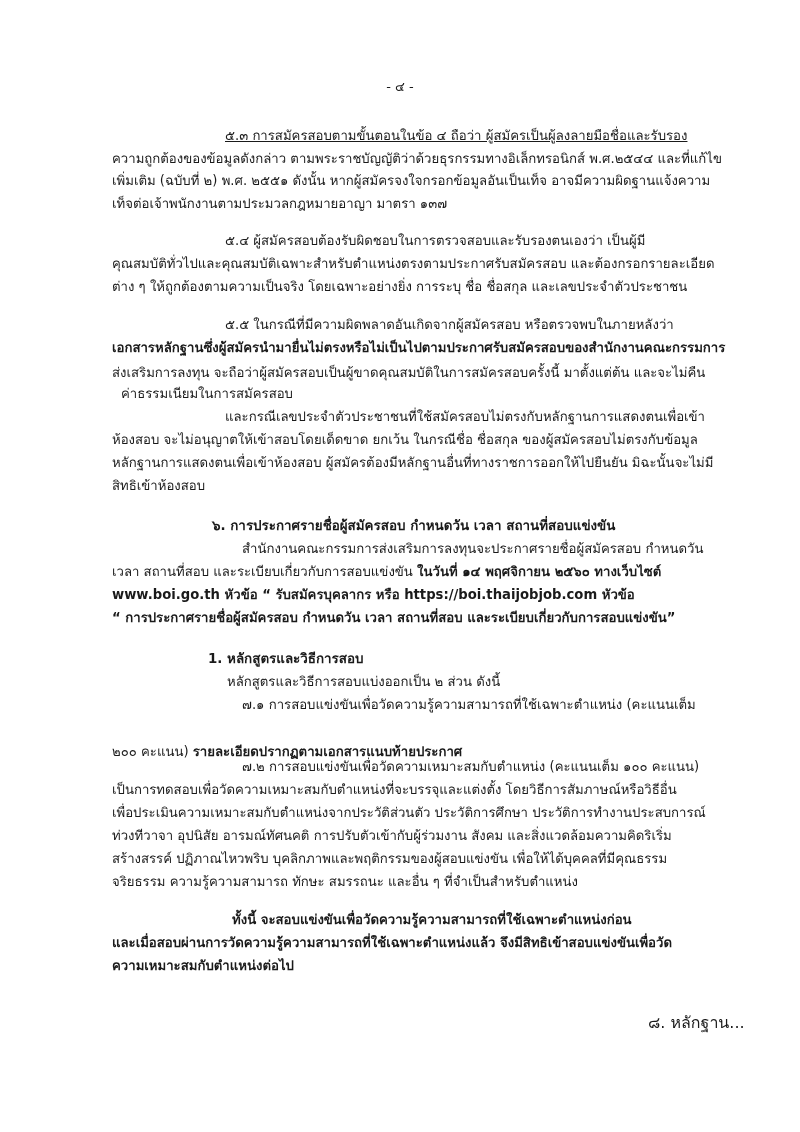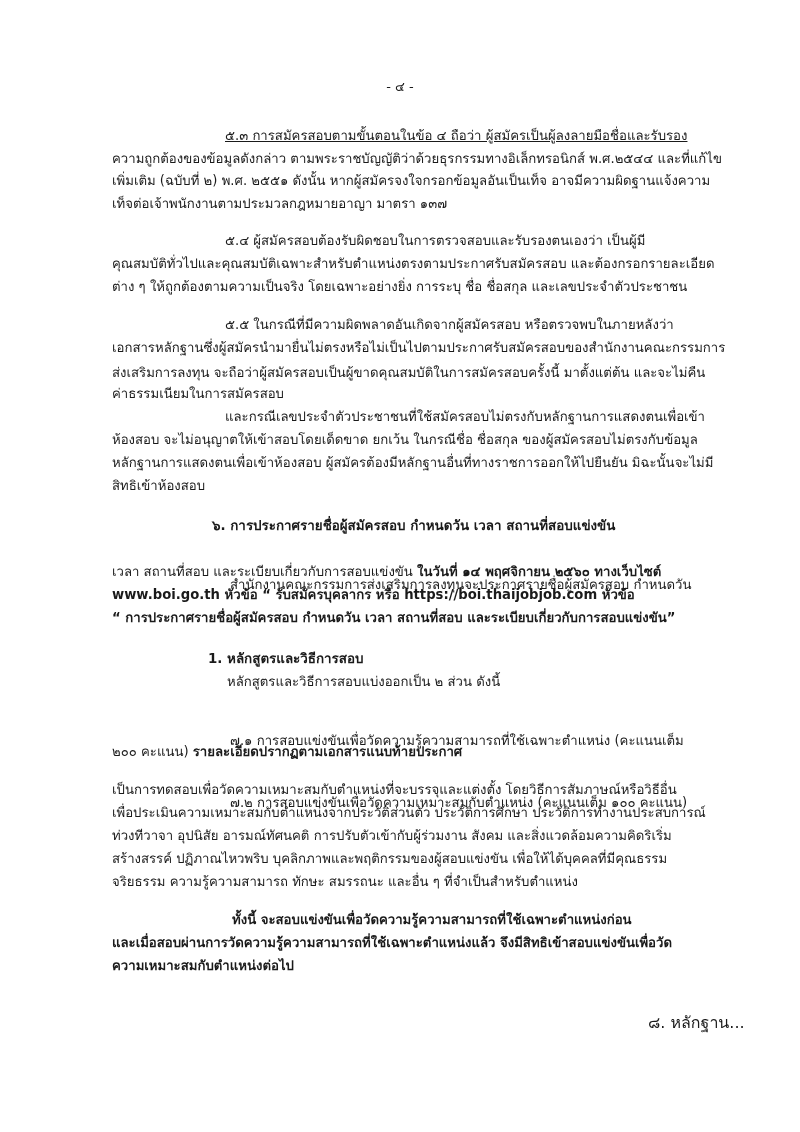--- a/index.html
+++ b/index.html
@@ -1,21 +1,21 @@
 <!DOCTYPE html>
 <html><head>
 <meta charset="utf-8">
 <style>
   html, body { margin: 0; padding: 0; background: #ffffff; }
   body { width: 800px; height: 1132px; position: relative; overflow: hidden;
          font-family: "DejaVu Sans", "Liberation Sans", sans-serif; color: #1a1a1a; }
   .page { position: absolute; left: 0; top: 0; width: 800px; height: 1132px; background: #fff; }
   .line { position: absolute; left: 112px; white-space: nowrap; font-size: 13.2px; line-height: 18px; }
   .ind { left: 225px; }
-  .ind2 { left: 230px; margin-top: 36px; }
+  .ind2 { left: 242px; }
   .ind4 { left: 227px; }
   .bold { font-weight: bold; }
   .pageno { position: absolute; top: 76px; left: 0; width: 800px; text-align: center; font-size: 13px; }
   .footer-next { position: absolute; top: 1010px; left: 648px; font-size: 16px; }
   .heading { font-weight: bold; font-size: 13.4px; }
 </style>
 </head>
 <body>
 
 <div class="page">
@@ -30,23 +30,23 @@
   </div>
 
   <div>
     <div class="line ind" style="top:232px;">๕.๔ ผู้สมัครสอบต้องรับผิดชอบในการตรวจสอบและรับรองตนเองว่า เป็นผู้มี</div>
     <div class="line" style="top:255px;">คุณสมบัติทั่วไปและคุณสมบัติเฉพาะสำหรับตำแหน่งตรงตามประกาศรับสมัครสอบ และต้องกรอกรายละเอียด</div>
     <div class="line" style="top:278px;">ต่าง ๆ ให้ถูกต้องตามความเป็นจริง โดยเฉพาะอย่างยิ่ง การระบุ ชื่อ  ชื่อสกุล และเลขประจำตัวประชาชน</div>
   </div>
 
   <div>
     <div class="line ind" style="top:316px;">๕.๕ ในกรณีที่มีความผิดพลาดอันเกิดจากผู้สมัครสอบ หรือตรวจพบในภายหลังว่า</div>
-    <div class="line" style="top:339px;">เอกสารหลักฐานซึ่งผู้สมัครนำมายื่นไม่ตรงหรือไม่เป็นไปตามประกาศรับสมัครสอบของสำนักงานคณะกรรมการ</div>
+    <div class="line" style="top:339px;font-weight:bold;">เอกสารหลักฐานซึ่งผู้สมัครนำมายื่นไม่ตรงหรือไม่เป็นไปตามประกาศรับสมัครสอบของสำนักงานคณะกรรมการ</div>
     <div class="line" style="top:364px;">ส่งเสริมการลงทุน จะถือว่าผู้สมัครสอบเป็นผู้ขาดคุณสมบัติในการสมัครสอบครั้งนี้ มาตั้งแต่ต้น และจะไม่คืน</div>
-    <div class="line" style="top:385px;">ค่าธรรมเนียมในการสมัครสอบ</div>
+    <div class="line" style="top:385px;margin-left:9px;">ค่าธรรมเนียมในการสมัครสอบ</div>
 
     <div class="line ind" style="top:408px;">และกรณีเลขประจำตัวประชาชนที่ใช้สมัครสอบไม่ตรงกับหลักฐานการแสดงตนเพื่อเข้า</div>
     <div class="line" style="top:431px;">ห้องสอบ จะไม่อนุญาตให้เข้าสอบโดยเด็ดขาด ยกเว้น ในกรณีชื่อ ชื่อสกุล ของผู้สมัครสอบไม่ตรงกับข้อมูล</div>
     <div class="line" style="top:454px;">หลักฐานการแสดงตนเพื่อเข้าห้องสอบ ผู้สมัครต้องมีหลักฐานอื่นที่ทางราชการออกให้ไปยืนยัน มิฉะนั้นจะไม่มี</div>
     <div class="line" style="top:477px;">สิทธิเข้าห้องสอบ</div>
   </div>
 
   <div>
     <div class="line heading" style="top:517px; left:212px;">๖. การประกาศรายชื่อผู้สมัครสอบ กำหนดวัน เวลา สถานที่สอบแข่งขัน</div>
     <div class="line ind2" style="top:540px;">สำนักงานคณะกรรมการส่งเสริมการลงทุนจะประกาศรายชื่อผู้สมัครสอบ กำหนดวัน</div>

